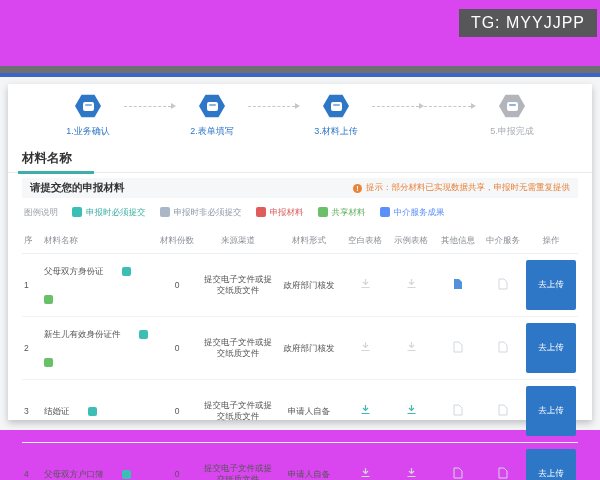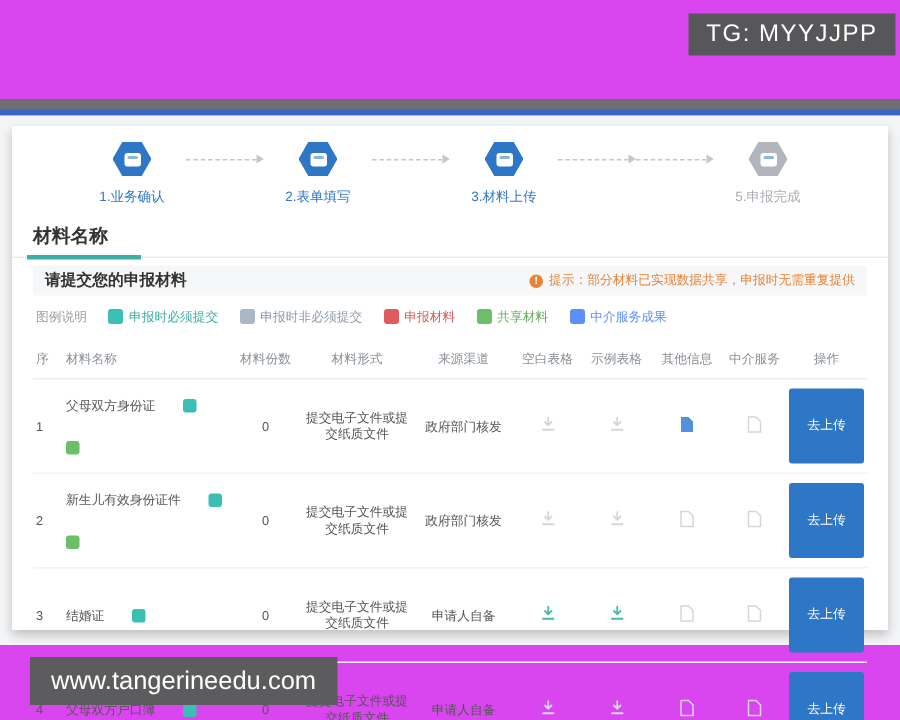--- a/index.html
+++ b/index.html
@@ -179,22 +179,22 @@
           <span class="legend-swatch" style="background:#5b8ff9"></span>
           <span class="legend-label" style="color:#5b8ff9">中介服务成果</span>
         </span>
       </div>
 
       <div class="table">
         <div class="trow head">
           <div class="th left">序</div>
           <div class="th left">材料名称</div>
           <div class="th">材料份数</div>
+          <div class="th">来源渠道</div>
           <div class="th">材料形式</div>
-          <div class="th">来源渠道</div>
           <div class="th">空白表格</div>
           <div class="th">示例表格</div>
           <div class="th">其他信息</div>
           <div class="th">中介服务</div>
           <div class="th">操作</div>
         </div>
 
         <div class="trow">
           <div class="td left">1</div>
           <div class="td left name-cell">
@@ -296,15 +296,14 @@
 
       <div class="footer-btns">
         <div class="btn ghost">上一步</div>
         <div class="btn ghost wide">保存申请</div>
         <div class="btn primary">下一步</div>
       </div>
 
     </div>
   </div>
 
-  <div class="site-badge">www.tangerineedu.com</div>
 
 </div>
 
 </body></html>

